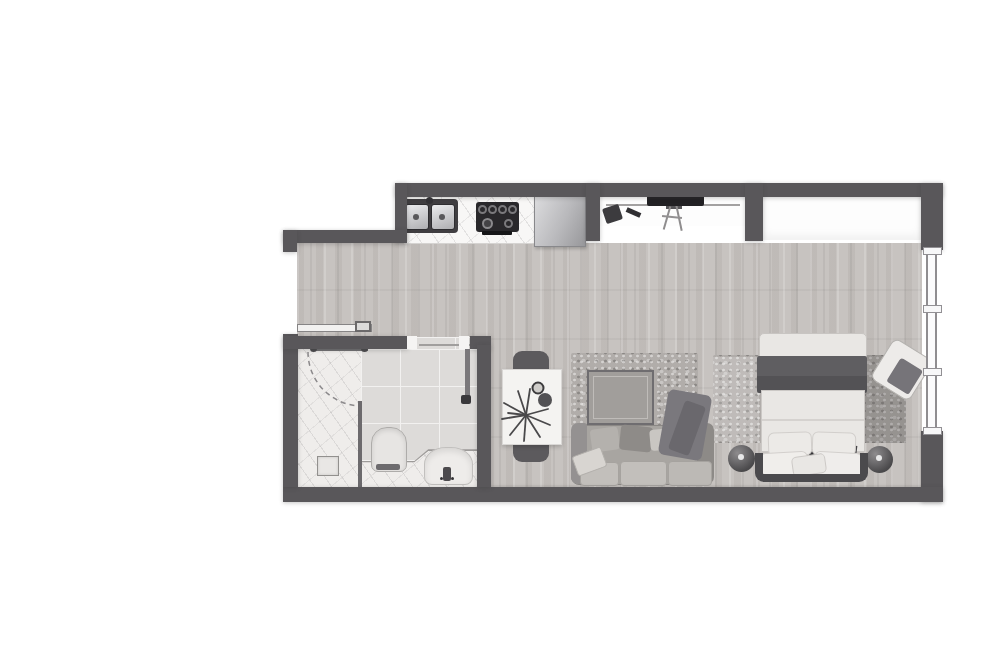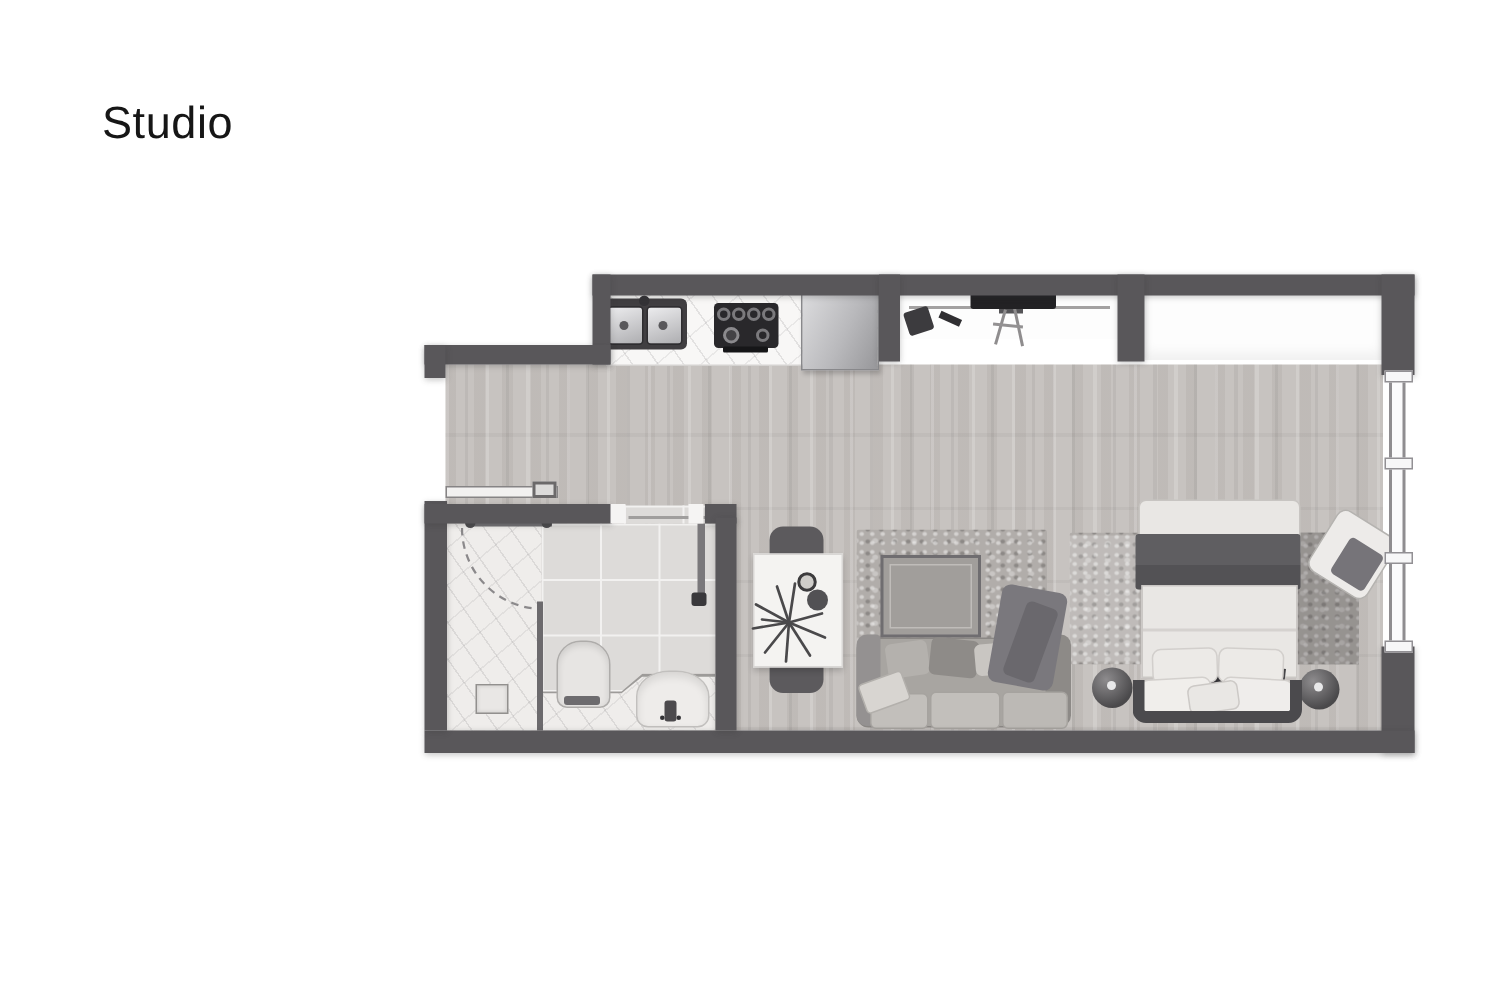--- a/index.html
+++ b/index.html
@@ -31,21 +31,20 @@
     background-size:7px 6px, 9px 8px, 13px 11px;
     background-position:0 0, 3px 4px, 6px 2px;}
   .white-niche{background:#fdfdfd;}
   .z1{z-index:1}.z2{z-index:2}.z3{z-index:3}.z4{z-index:4}.z5{z-index:5}.z6{z-index:6}.z7{z-index:7}
 </style>
 </head>
 <body>
 
 <div class="page">
 
-  <div class="title">Studio</div>
 
   <div class="abs" style="left:0;top:0;width:1000px;height:670px;">
 
     <div class="abs floor z1" style="left:297px;top:243px;width:625px;height:244px;"></div>
 
     <div class="abs tile z2" style="left:361px;top:349px;width:116px;height:138px;"></div>
     <div class="abs marble z2" style="left:297px;top:349px;width:64px;height:138px;"></div>
     <div class="abs tile z2" style="left:416px;top:337px;width:54px;height:12px;"></div>
     <div class="abs z3" style="left:419px;top:344px;width:51px;height:2px;background:#a09e9d;"></div>
     <div class="abs z2" style="left:361px;top:445px;width:116px;height:42px;background:#9d9b99;clip-path:polygon(0 38%,46% 38%,58% 10%,100% 10%,100% 100%,0 100%);"></div>

